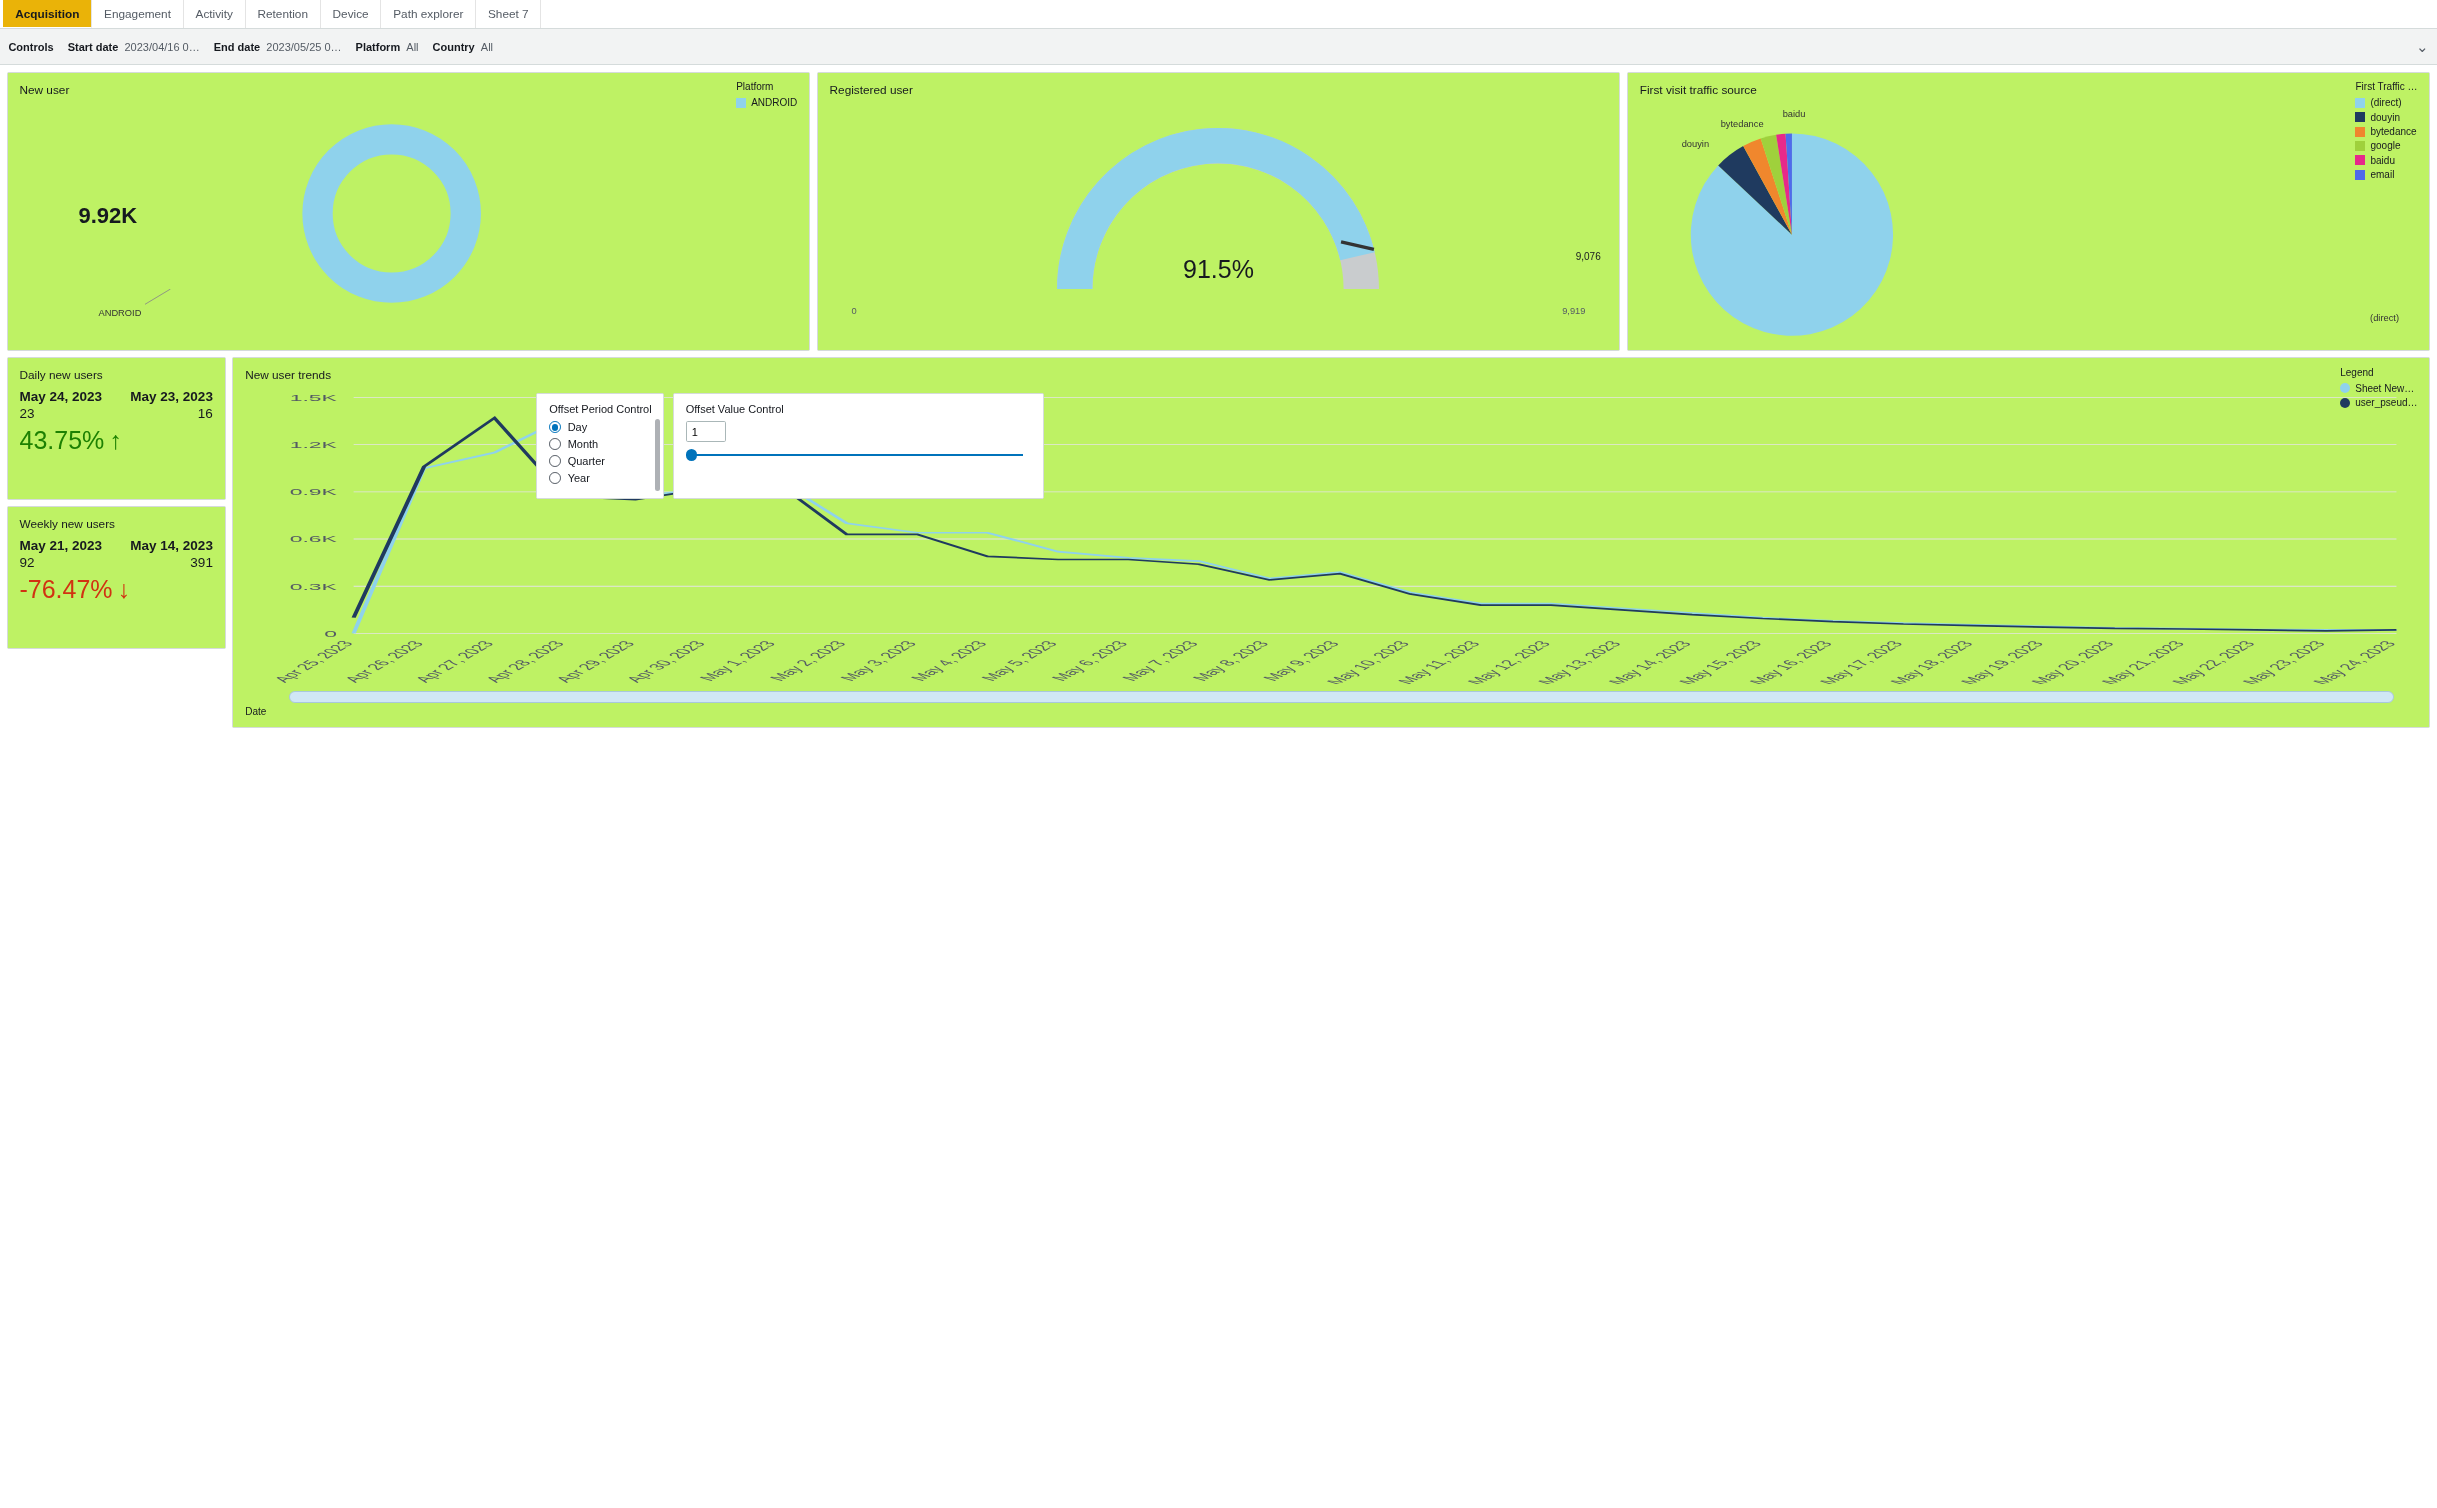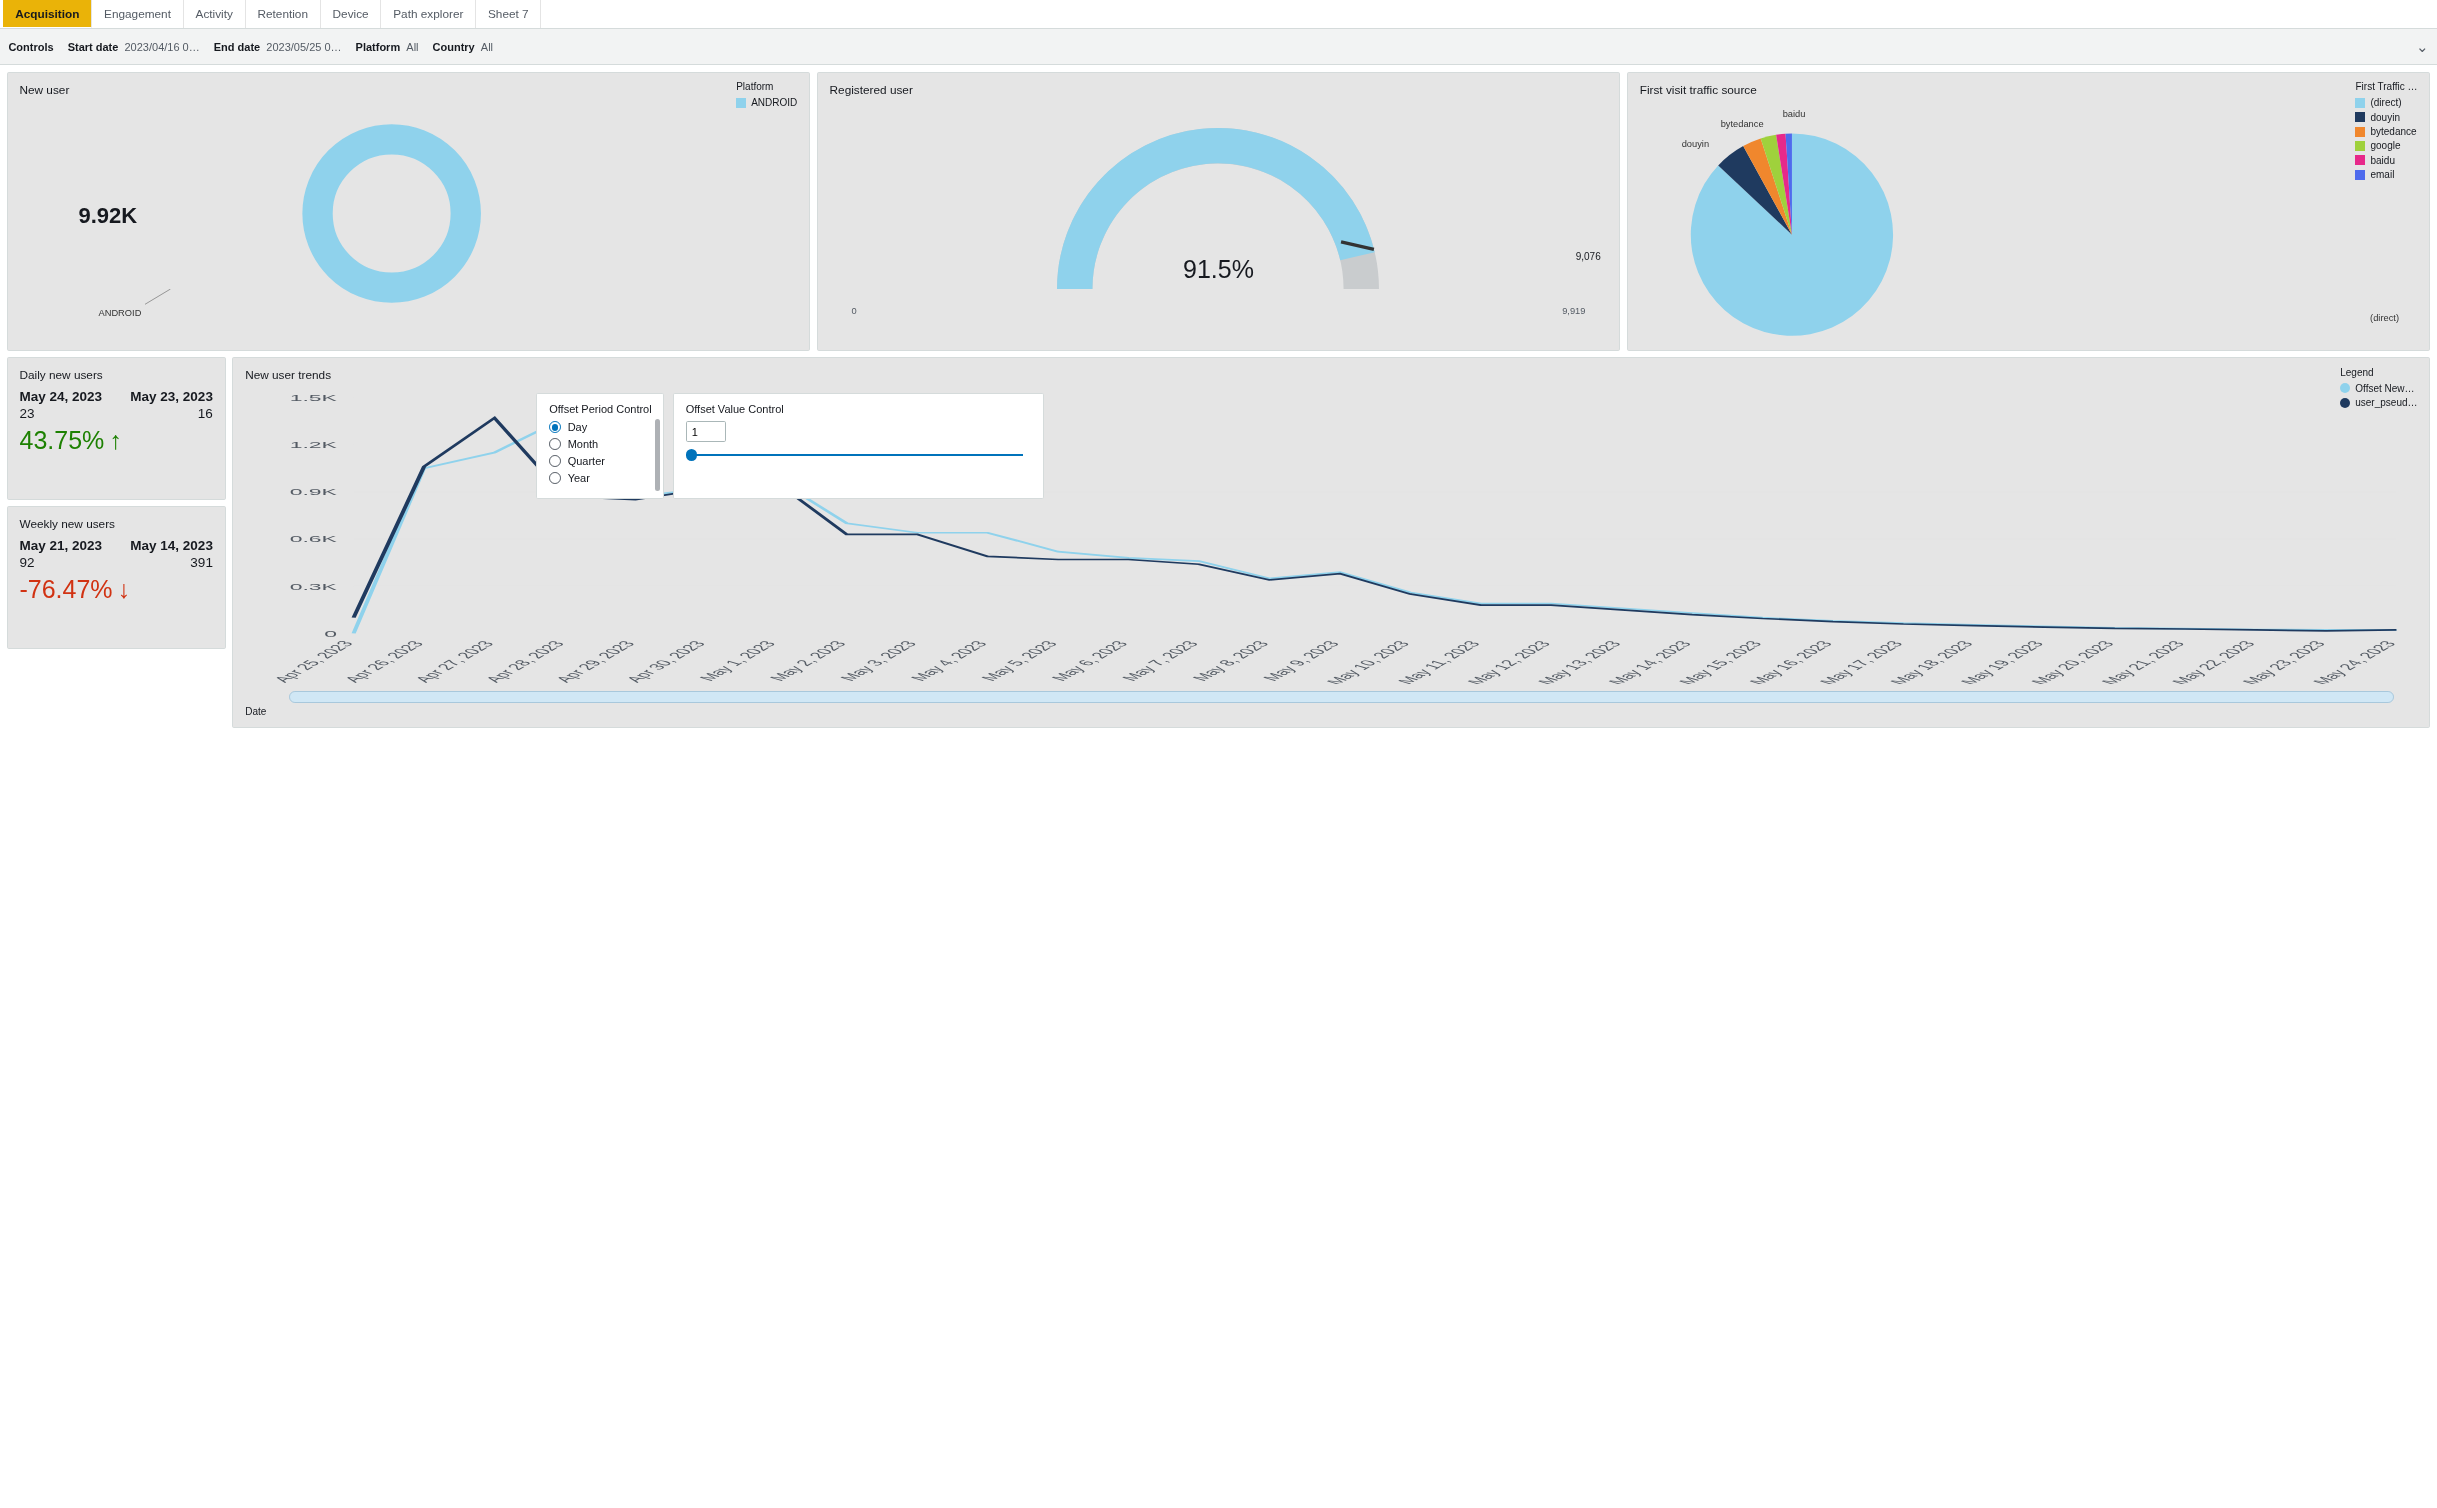--- a/index.html
+++ b/index.html
@@ -5,21 +5,21 @@
 * { box-sizing: border-box; margin: 0; padding: 0; }
 body { font-family: -apple-system, BlinkMacSystemFont, "Segoe UI", Arial, sans-serif; background: #fff; color: #16191f; font-size: 11px; }
 .tabs { display: flex; border-bottom: 0.8px solid #d5dbdb; padding: 0 3.4px; }
 .tab { padding: 6.7px 11.8px; cursor: pointer; border-right: 0.8px solid #e4e4e4; color: #545b64; font-size: 11.8px; }
 .tab.active { color: #16191f; font-weight: 700; background: #eab308; border-bottom: 1.7px solid #fff; }
 .controls-bar { display: flex; align-items: center; background: #f2f3f3; padding: 8.4px 8.4px; border-bottom: 0.8px solid #d5dbdb; gap: 14px; font-size: 11px; }
 .controls-bar .label { font-weight: 700; color: #16191f; }
 .controls-bar .val { color: #545b64; }
 .controls-bar .chev { margin-left: auto; font-size: 15px; color: #545b64; cursor: pointer; }
 .grid { display: grid; grid-template-columns: 1fr 1fr 1fr; gap: 6.7px; padding: 6.7px; }
-.panel { border: 0.8px solid #d5dbdb; border-radius: 1.7px; padding: 10px 11.8px; background: #e5e5e5; position: relative; }
+.panel { border: 0.8px solid #d5dbdb; border-radius: 1.7px; padding: 10px 11.8px; background: #bef264; position: relative; }
 .panel h3 { font-size: 11.8px; font-weight: 400; color: #16191f; margin-bottom: 6.7px; }
 .row2 { display: grid; grid-template-columns: 219px 1fr; gap: 6.7px; padding: 0 6.7px 6.7px 6.7px; }
 .side-col { display: flex; flex-direction: column; gap: 6.7px; }
 .kpi-dates { display: flex; justify-content: space-between; font-weight: 700; font-size: 13.5px; margin-top: 3.4px; }
 .kpi-vals { display: flex; justify-content: space-between; font-size: 13.5px; margin-top: 1.7px; }
 .kpi-delta { font-size: 25px; font-weight: 400; margin-top: 5px; display: flex; align-items: center; gap: 5px; }
 .kpi-delta.up { color: #1d8102; }
 .kpi-delta.down { color: #d13212; }
 .legend { position: absolute; top: 8.4px; right: 11.8px; font-size: 10px; }
 .legend-title { font-size: 10px; color: #16191f; margin-bottom: 5px; }
@@ -194,21 +194,21 @@
       <div style="height:34px"></div>
     </div>
   </div>
 
   <div class="panel" style="min-height:371px;">
     <h3>New user trends</h3>
     <div class="legend">
       <div class="legend-title">Legend</div>
       <div class="legend-item">
           <span style="width:10px;height:10px;border-radius:50%;background:#8fd2ec;display:inline-block"></span>
-          <span>Offset New…</span>
+          <span>Sheet New…</span>
         </div>
       <div class="legend-item">
           <span style="width:10px;height:10px;border-radius:50%;background:#1f3a5f;display:inline-block"></span>
           <span>user_pseud…</span>
         </div>
     </div>
 
     
     <div class="trends-controls">
       <div class="ctrl-box">

